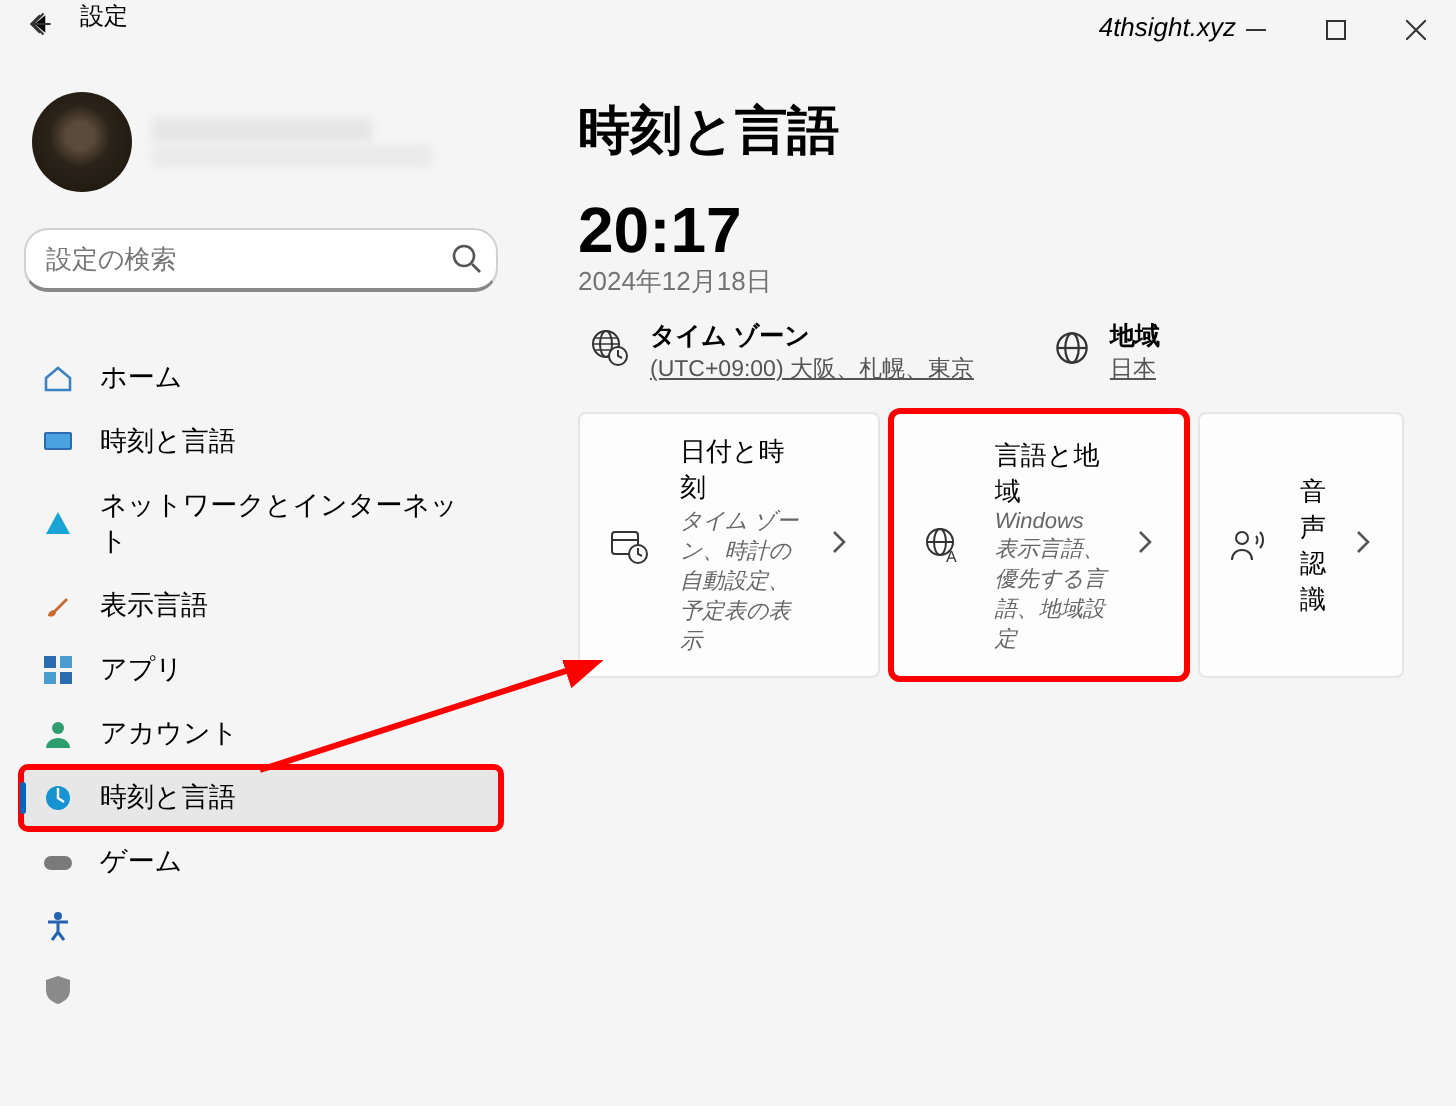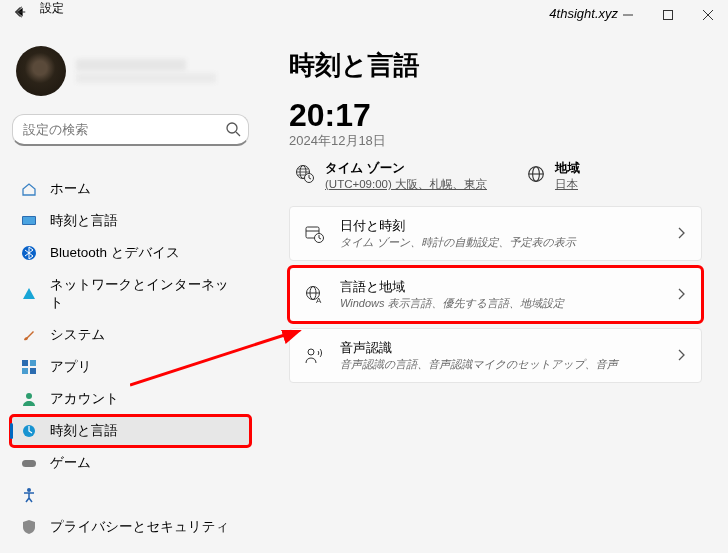--- a/index.html
+++ b/index.html
@@ -27,21 +27,21 @@
 .nav-item.selected::before { content:""; position:absolute; left:0; top:8px; bottom:8px; width:3px; background:#0067c0; border-radius:2px; }
 .nav-icon { width:18px; height:18px; display:flex; align-items:center; justify-content:center; }
 .content { flex:1; padding: 16px 26px 10px 24px; overflow-y:auto; }
 h1 { font-size: 26px; font-weight:600; margin-bottom: 14px; }
 .clock { font-size: 32px; font-weight:600; }
 .date { font-size: 13px; color:#737373; margin-top:-2px; margin-bottom: 10px; }
 .inforow { display:flex; gap: 40px; padding: 0 0 14px 6px; }
 .infoitem { display:flex; gap:10px; align-items:center; }
 .infoitem .lbl { font-size:12.5px; font-weight:600; }
 .infoitem .sub { font-size:11.5px; color:#555;text-decoration:underline; }
-.cards { display:flex; flex-direction:column; gap:6px; }
+.cards { display:flex; flex-direction:row; gap:6px; }
 .card { background:#fdfdfd; border:1px solid #e5e5e5; border-radius:4px; padding: 10px 14px; display:flex; align-items:center; gap:14px; cursor:pointer; }
 .card .ci { width:22px; display:flex; justify-content:center; }
 .card .ct { flex:1; }
 .card .ct .t { font-size:13px; }
 .card .ct .s { font-size:11px; color:#666;font-style:italic; }
 .chev { color:#555; }
 .highlight-sidebar { outline: 3px solid red; outline-offset: -2px; }
 .highlight-card { outline: 3px solid red; outline-offset: -1px; }
 svg.arrow { position:absolute; left:130px; top:330px; pointer-events:none; z-index:5; }
 </style>
@@ -114,41 +114,32 @@
               <svg width="16" height="16" viewBox="0 0 16 16">
                 <rect x="1" y="3" width="14" height="9" rx="1" fill="#2b6cb0"></rect>
                 <rect x="2" y="4" width="12" height="7" fill="#4aa3e0"></rect>
               </svg>
             </span>
           <span>時刻と言語</span>
         </div>
         <div class="nav-item">
           <span class="nav-icon">
               <svg width="16" height="16" viewBox="0 0 16 16">
-                <circle cx="8" cy="8" r="7" fill="#0a63c9"></circle>
-                <path d="M8 2v12l4-3-8-6m0 6l8-6-4-3" stroke="#fff" stroke-width="1" fill="none"></path>
-              </svg>
-            </span>
-          <span>Bluetooth とデバイス</span>
-        </div>
-        <div class="nav-item">
-          <span class="nav-icon">
-              <svg width="16" height="16" viewBox="0 0 16 16">
                 <path d="M8 2 2 13h12z" fill="#18a5d6"></path>
               </svg>
             </span>
           <span>ネットワークとインターネット</span>
         </div>
         <div class="nav-item">
           <span class="nav-icon">
               <svg width="16" height="16" viewBox="0 0 16 16">
                 <path d="M3 13c0-2 2-3 3-3l6-6 1 1-6 6c0 1-1 3-4 2z" fill="#c96b2e"></path>
               </svg>
             </span>
-          <span>システム</span>
+          <span>表示言語</span>
         </div>
         <div class="nav-item">
           <span class="nav-icon">
               <svg width="16" height="16" viewBox="0 0 16 16">
                 <rect x="1" y="1" width="6" height="6" fill="#2b6cb0"></rect>
                 <rect x="9" y="1" width="6" height="6" fill="#4a9dd0"></rect>
                 <rect x="1" y="9" width="6" height="6" fill="#4a9dd0"></rect>
                 <rect x="9" y="9" width="6" height="6" fill="#2b6cb0"></rect>
               </svg>
             </span>
@@ -187,21 +178,20 @@
                 <path d="M3 6h10M8 6v5m-3 4 3-4 3 4" stroke="#2563b0" stroke-width="1.5" fill="none"></path>
               </svg>
             </span>
         </div>
         <div class="nav-item">
           <span class="nav-icon">
               <svg width="16" height="16" viewBox="0 0 16 16">
                 <path d="M8 1l6 2v5c0 4-3 6-6 7-3-1-6-3-6-7V3z" fill="#8a8a8a"></path>
               </svg>
             </span>
-          <span>プライバシーとセキュリティ</span>
         </div>
       </div>
     </div>
 
     <div class="content">
       <h1>時刻と言語</h1>
       <div class="clock">20:17</div>
       <div class="date">2024年12月18日</div>
 
       <div class="inforow">
@@ -272,21 +262,20 @@
         <div class="card">
           <span class="ci">
               <svg width="20" height="18" viewBox="0 0 20 18">
                 <circle cx="6" cy="5" r="3" stroke="#333" fill="none"></circle>
                 <path d="M1 16c0-3 2-5 5-5s5 2 5 5" stroke="#333" fill="none"></path>
                 <path d="M13 4c1 1 1 3 0 4M15 2c2 2 2 6 0 8" stroke="#333" fill="none"></path>
               </svg>
             </span>
           <div class="ct">
             <div class="t">音声認識</div>
-            <div class="s">音声認識の言語、音声認識マイクのセットアップ、音声</div>
           </div>
           <span class="chev"><svg width="10" height="12">
                 <path d="M2 1l5 5-5 5" stroke="#555" fill="none" stroke-width="1.3"></path>
               </svg></span>
         </div>
       </div>
     </div>
   </div>
 </div>
 

